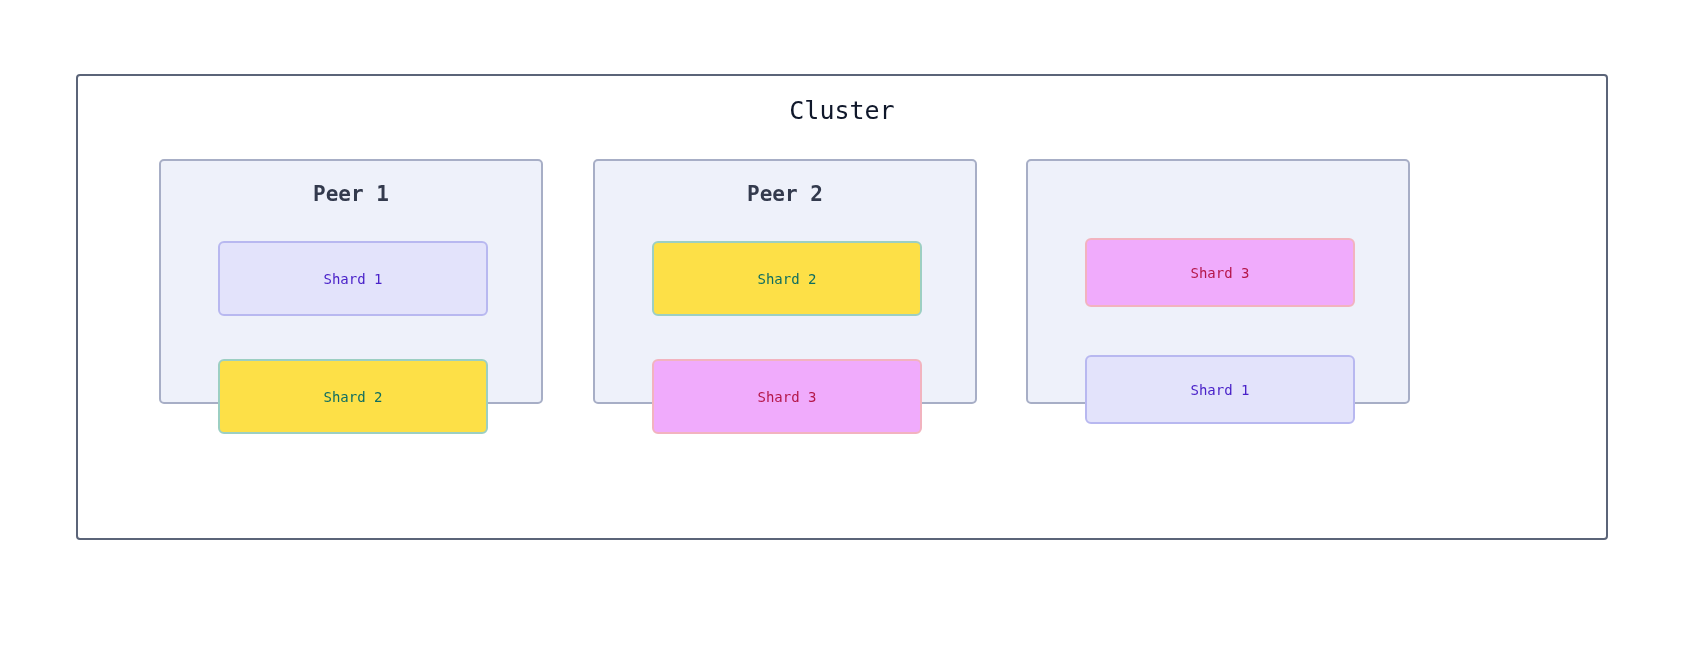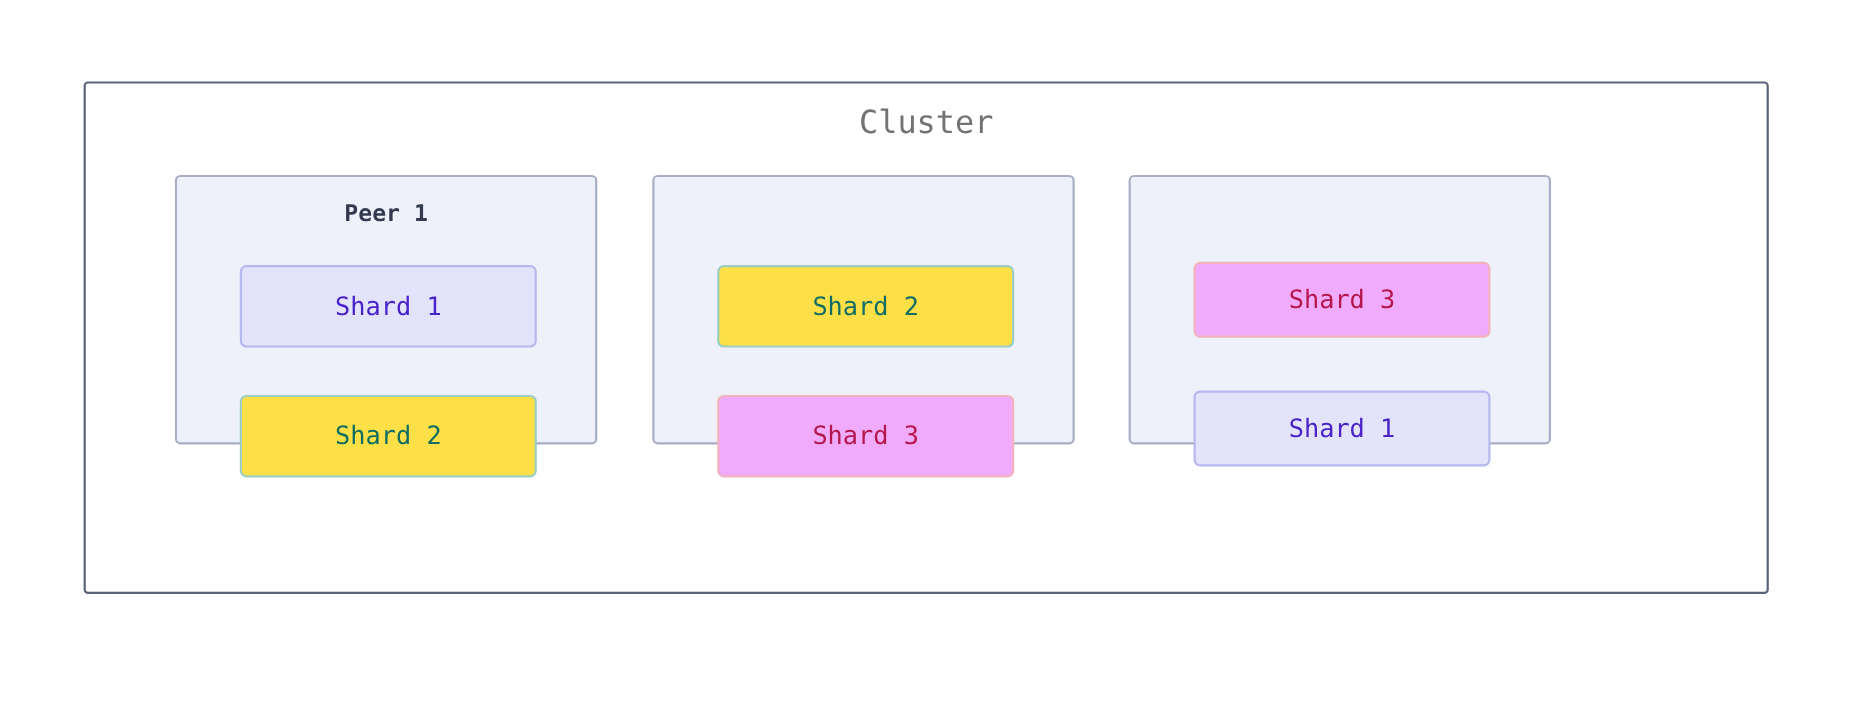--- a/index.html
+++ b/index.html
@@ -35,23 +35,23 @@
     border: 2px solid #5b6478;
     border-radius: 4px;
   }
 
   .cluster-title {
     position: absolute;
     left: 0;
     right: 0;
     top: 21px;
     text-align: center;
-    font-size: 29px;
+    font-size: 25px;
     line-height: 28px;
-    color: #737373;
+    color: #0f172a;
     letter-spacing: 0px;
     white-space: nowrap;
   }
 
   
   .peer-box {
     position: absolute;
     box-sizing: border-box;
     background: #eef1fa;
     border: 2px solid #a7aec6;
@@ -82,21 +82,21 @@
     position: absolute;
     box-sizing: border-box;
     border-radius: 6px;
     border-width: 2px;
     border-style: solid;
     display: flex;
     align-items: center;
     justify-content: center;
   }
   .shard-label {
-    font-size: 23px;
+    font-size: 14px;
     line-height: 26px;
     white-space: nowrap;
   }
 
   
   .peer-1 .shard-slot-0 { left: 57px; top: 80px;  width: 270px; height: 75px; }
   .peer-1 .shard-slot-1 { left: 57px; top: 198px; width: 270px; height: 75px; }
 
   .peer-2 .shard-slot-0 { left: 57px; top: 80px;  width: 270px; height: 75px; }
   .peer-2 .shard-slot-1 { left: 57px; top: 198px; width: 270px; height: 75px; }
@@ -138,20 +138,21 @@
       <div class="shard-box shard-slot-0 shard-theme-1">
         <span class="shard-label">Shard 1</span>
       </div>
 
       <div class="shard-box shard-slot-1 shard-theme-2">
         <span class="shard-label">Shard 2</span>
       </div>
     </div>
 
     <div class="peer-box peer-2">
+      <div class="peer-title">Peer 2</div>
 
       <div class="shard-box shard-slot-0 shard-theme-2">
         <span class="shard-label">Shard 2</span>
       </div>
 
       <div class="shard-box shard-slot-1 shard-theme-3">
         <span class="shard-label">Shard 3</span>
       </div>
     </div>
 

